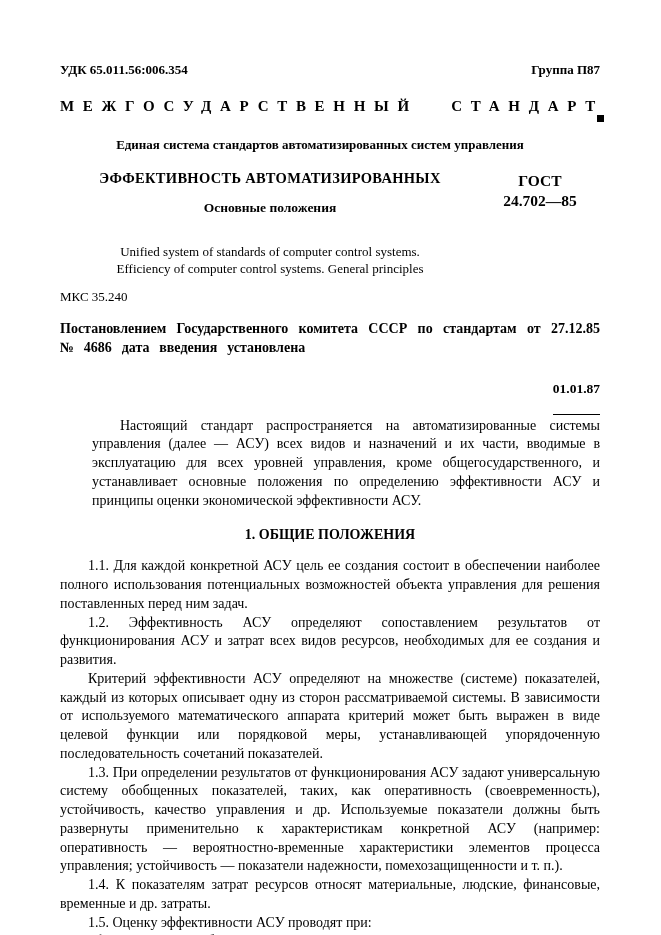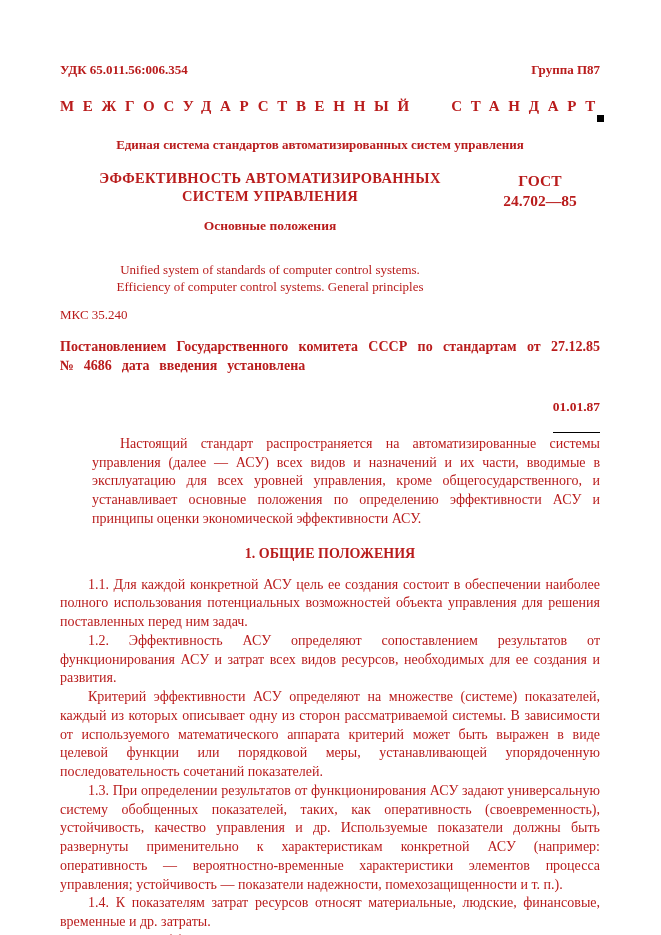--- a/index.html
+++ b/index.html
@@ -2,21 +2,21 @@
 <html><head>
 <meta charset="utf-8">
 <style>
   html, body { margin: 0; padding: 0; background: #888; }
   .page {
     position: relative;
     width: 661px;
     height: 935px;
     margin: 0 auto;
     background: #ffffff;
-    color: #b91c1c;
+    color: #000000;
     font-family: "Liberation Serif", "DejaVu Serif", serif;
     box-sizing: border-box;
     padding: 62px 61px 0 60px;
     display: flex;
     flex-direction: column;
     overflow: hidden;
   }
   .row-between { display: flex; justify-content: space-between; align-items: baseline; }
   .udk-row { font-size: 13px; font-weight: bold; margin-bottom: 20px; }
   .standard-type {
@@ -71,21 +71,20 @@
 
   <div class="rule-thick"></div>
   <div class="scan-mark"></div>
 
   <div class="system-title">Единая система стандартов автоматизированных систем управления</div>
 
   <div class="title-grid">
     <div class="title-left">
       <div class="title-ru">
         <div>ЭФФЕКТИВНОСТЬ АВТОМАТИЗИРОВАННЫХ</div>
-        <div>СИСТЕМ УПРАВЛЕНИЯ</div>
       </div>
       <div class="subtitle">Основные положения</div>
       <div class="title-en">
         <div>Unified system of standards of computer control systems.</div>
         <div>Efficiency of computer  control systems. General principles</div>
       </div>
     </div>
     <div class="title-right">
       <div class="gost-label">ГОСТ</div>
       <div class="gost-label">24.702—85</div>

